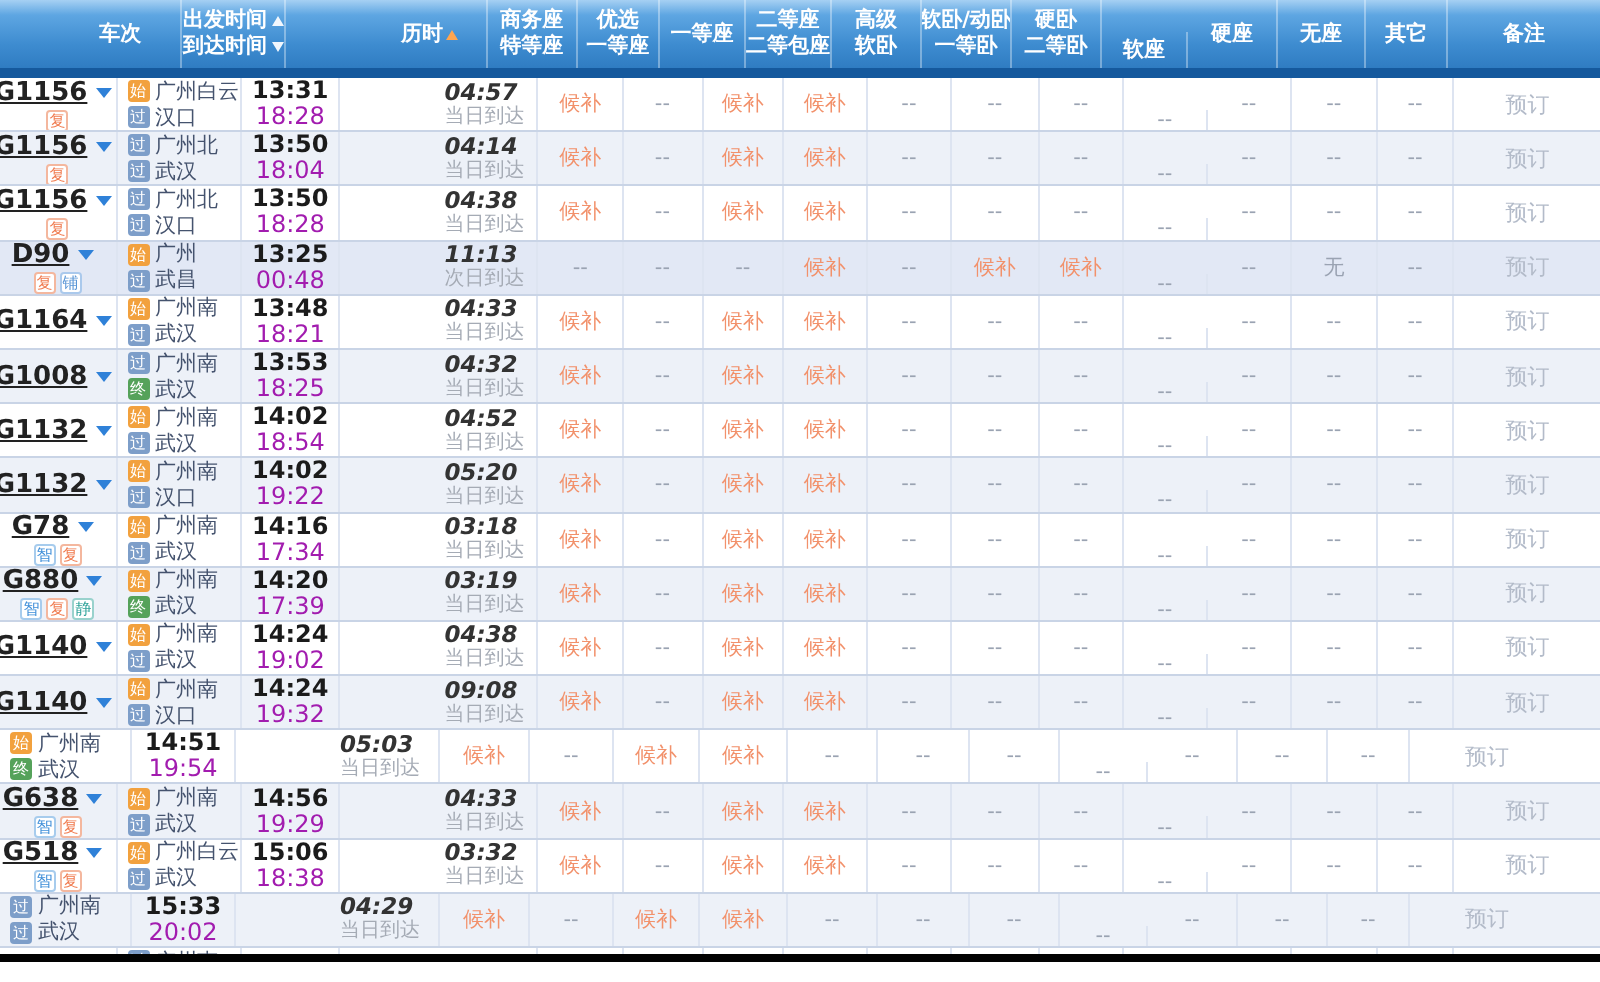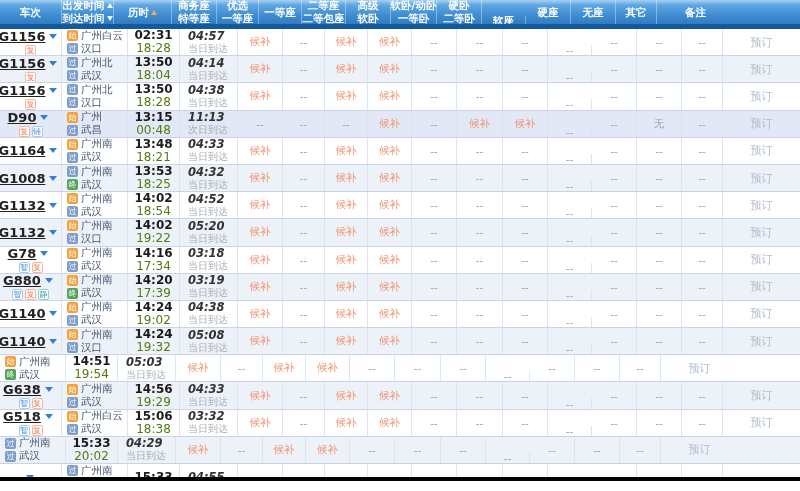--- a/index.html
+++ b/index.html
@@ -1,22 +1,22 @@
 <!DOCTYPE html>
 <html><head>
 <meta charset="utf-8">
 <style>
   * { margin:0; padding:0; box-sizing:border-box; }
   html,body { background:#fff; }
   body { font-family:"DejaVu Sans","Liberation Sans",sans-serif; }
   .wrap { position:relative; width:800px; height:491px; background:#fff; overflow:hidden; }
 
   
-  .thead { display:flex; height:24px;
-    background:linear-gradient(180deg,#a6d0f3 0%,#5ea6e2 22%,#3e8cd0 65%,#2f7cc2 100%); }
+  .thead { display:flex; height:34px;
+    background:linear-gradient(180deg,#a6d0f3 0%,#5ea6e2 22%,#3e8cd0 65%,#2f7cc2 100%);padding-left:30px; }
   .th { display:flex; flex-direction:column; justify-content:center; align-items:center;
     color:#fff; font-weight:bold; font-size:10.5px; line-height:13px; text-align:center;
     border-right:1px solid rgba(255,255,255,.35); overflow:hidden; white-space:nowrap; }
   .th:last-child { border-right:none; }
   .th-line { display:flex; align-items:center; gap:2px; }
   .head-strip { height:5px; background:#15599d; }
 
   .tri { display:inline-block; width:0; height:0; }
   .tri-up-white   { border-left:3.5px solid transparent; border-right:3.5px solid transparent; border-bottom:5px solid #f2f7fd; }
   .tri-down-white { border-left:3.5px solid transparent; border-right:3.5px solid transparent; border-top:5px solid #f2f7fd; }
@@ -25,21 +25,21 @@
   
   .rows {}
   .row { display:flex; height:27.2px; background:#fff; border-bottom:1px solid #c9d4e6; }
   .row.even { background:#edf1f8; }
   .row.hl   { background:#e2e8f5; }
   .cell { display:flex; flex-direction:column; justify-content:center; align-items:center;
     border-right:1px solid #dde4f1; overflow:hidden; }
   .cell:last-child { border-right:none; }
 
   
-  .cw0{width:62px;} .cw1{width:66px;} .cw2{width:52px;} .cw3{width:58px;}
+  .cw0{width:62px;} .cw1{width:66px;} .cw2{width:52px;} .cw3{width:58px;margin-left:44px;}
   .cw4{width:45px;text-align:center;} .cw5{width:42px;} .cw6{width:43px;} .cw7{width:44px;}
   .cw8{width:45px;} .cw9{width:46px;} .cw10{width:45px;} .cw11{width:44px;margin-top:16px;}
   .cw12{width:45px;} .cw13{width:45px;} .cw14{width:41px;} .cw15{width:77px;}
 
   
   .c-train { align-items:center; }
   .train-top { display:flex; justify-content:flex-end; align-items:center; gap:4px; padding-right:5px; }
   .train-no { font-size:13px; font-weight:bold; color:#222; text-decoration:underline; cursor:pointer; }
   .train-chev { width:0; height:0; border-left:4.5px solid transparent; border-right:4.5px solid transparent;
     border-top:5.5px solid #2f81d8; cursor:pointer; }
@@ -55,21 +55,21 @@
   .c-st { align-items:flex-start; padding-left:5px; }
   .st-line { display:flex; align-items:center; gap:3px; height:13px; font-size:10.5px; color:#45536e; }
   .st-icon { width:11px; height:11px; border-radius:2px; color:#fff; font-size:8px; line-height:11px; text-align:center; flex:none; }
   .ic-start { background:#f2a13e; }
   .ic-pass  { background:#7d9ec9; }
   .ic-end   { background:#55a25a; }
   .vhide { visibility:hidden; }
 
   
   .dep { font-size:12px; font-weight:bold; color:#1b1b1b; line-height:13px; }
-  .arr { font-size:12px; color:#4d7c0f; line-height:13px; }
+  .arr { font-size:12px; color:#a21caf; line-height:13px; }
 
   
   .c-dur { align-items:flex-start; padding-left:8px; }
   .dur { font-size:11.5px; font-weight:bold; color:#333; line-height:13px;font-style:italic; }
   .day { font-size:10px; color:#a5abb5; line-height:12px; }
 
   
   .hb   { font-size:10.5px; color:#f2916b; cursor:pointer; }
   .dash { font-size:10.5px; color:#9aa3b2; }
   .book { font-size:11px; color:#b3bbc9; cursor:pointer;font-family:Liberation Mono, monospace; }
@@ -199,21 +199,21 @@
           <div class="st-line">
             <span class="st-icon ic-start">始</span>
             <span>广州白云</span>
           </div>
           <div class="st-line">
             <span class="st-icon ic-pass">过</span>
             <span>汉口</span>
           </div>
         </div>
         <div class="cell cw2">
-          <div class="dep">02:31</div>
+          <div class="dep">13:31</div>
           <div class="arr">18:28</div>
         </div>
         <div class="cell c-dur cw3">
           <div class="dur">04:57</div>
           <div class="day">当日到达</div>
         </div>
         <div class="cell cw4">
           <span class="hb">候补</span>
         </div>
         <div class="cell cw5">
@@ -395,21 +395,21 @@
           <div class="st-line">
             <span class="st-icon ic-start">始</span>
             <span>广州</span>
           </div>
           <div class="st-line">
             <span class="st-icon ic-pass">过</span>
             <span>武昌</span>
           </div>
         </div>
         <div class="cell cw2">
-          <div class="dep">13:15</div>
+          <div class="dep">13:25</div>
           <div class="arr">00:48</div>
         </div>
         <div class="cell c-dur cw3">
           <div class="dur">11:13</div>
           <div class="day">次日到达</div>
         </div>
         <div class="cell cw4">
           <span class="dash">--</span>
         </div>
         <div class="cell cw5">
@@ -904,21 +904,21 @@
           <div class="st-line">
             <span class="st-icon ic-pass">过</span>
             <span>汉口</span>
           </div>
         </div>
         <div class="cell cw2">
           <div class="dep">14:24</div>
           <div class="arr">19:32</div>
         </div>
         <div class="cell c-dur cw3">
-          <div class="dur">05:08</div>
+          <div class="dur">09:08</div>
           <div class="day">当日到达</div>
         </div>
         <div class="cell cw4">
           <span class="hb">候补</span>
         </div>
         <div class="cell cw5">
           <span class="dash">--</span>
         </div>
         <div class="cell cw6">
           <span class="hb">候补</span>

